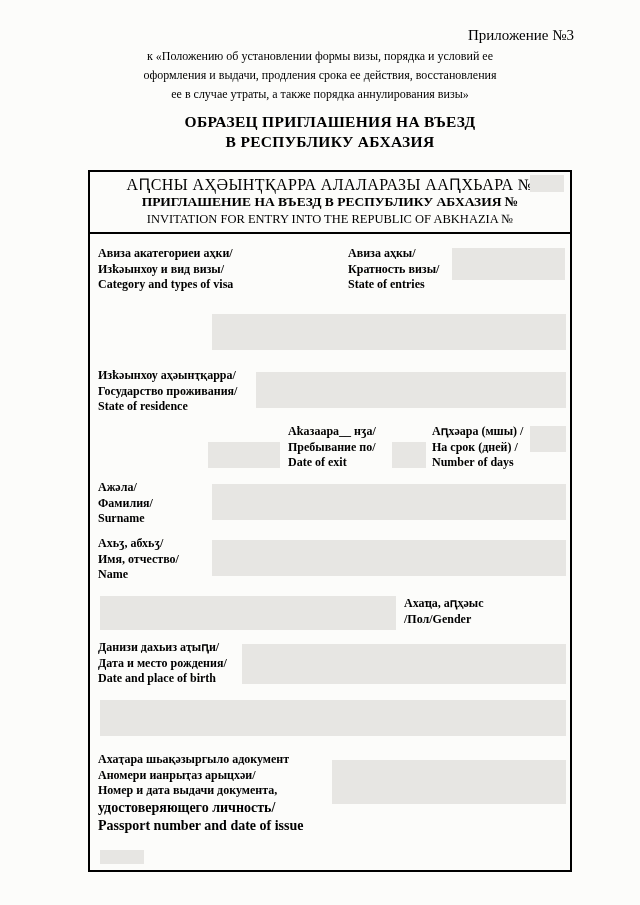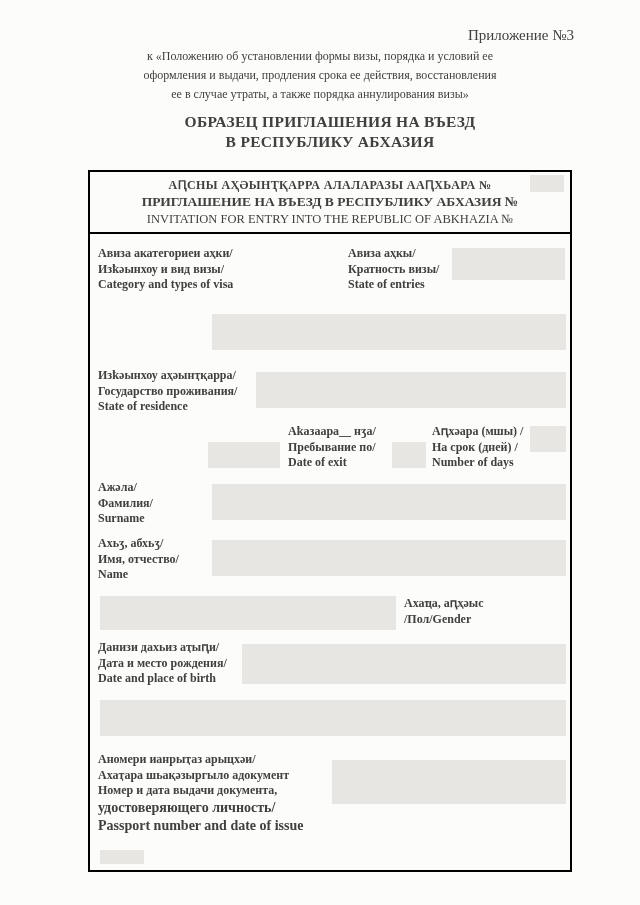--- a/index.html
+++ b/index.html
@@ -1,29 +1,29 @@
 <!DOCTYPE html>
 <html><head>
 <meta charset="utf-8">
 <style>
   html,body { margin:0; padding:0; background:#ffffff; }
   .page {
     position:relative; width:640px; height:905px;
-    background:#fcfcfa; color:#404040; overflow:hidden;
+    background:#fcfcfa; color:#000000; overflow:hidden;
     font-family:"Liberation Serif","DejaVu Serif",serif;
   }
   .appendix { position:absolute; top:27px; right:66px; font-size:15px; }
   .preamble { position:absolute; top:47px; left:50px; width:540px; text-align:center; font-size:12px; line-height:19px; }
   .doc-title { position:absolute; top:112px; left:0; width:660px; text-align:center; font-weight:bold; font-size:15.5px; line-height:20px; letter-spacing:.3px; }
   .form-box {
     position:absolute; left:88px; top:170px; width:480px; height:698px;
     border:2px solid #000; background:#fcfcfa;
   }
   .form-header { position:relative; text-align:center; padding-top:5px; padding-bottom:4px; border-bottom:2px solid #000; }
-  .h-ab { font-weight:bold; font-size:12px; line-height:16px; letter-spacing:.4px; }
+  .h-ab { font-weight:normal; font-size:16px; line-height:16px; letter-spacing:.4px; }
   .h-ru { font-weight:bold; font-size:13.5px; line-height:18px; }
   .h-en { font-weight:normal; font-size:12.5px; line-height:17px; }
   .num-box { position:absolute; right:6px; top:3px; width:34px; height:17px; background:#e7e6e3; }
   .labels { position:absolute; }
   .labels div { font-weight:bold; font-size:12px; line-height:15.5px; white-space:nowrap; }
   .labels .big { font-size:14px; line-height:18.5px; }
   .input { position:absolute; background:#e7e6e3; }
 </style>
 </head>
 <body>
@@ -109,22 +109,22 @@
 
     <div class="labels" style="left:8px; top:468px;">
       <div>Данизи дахьиз аҭыԥи/</div>
       <div>Дата и место рождения/</div>
       <div>Date and place of birth</div>
     </div>
     <div class="input" style="left:152px; top:472px; width:324px; height:40px;"></div>
     <div class="input" style="left:10px; top:528px; width:466px; height:36px;"></div>
 
     <div class="labels" style="left:8px; top:580px;">
+      <div>Ахаҭара шьақәзыргыло адокумент</div>
       <div>Аномери ианрыҭаз арыцхәи/</div>
-      <div>Ахаҭара шьақәзыргыло адокумент</div>
       <div>Номер и дата выдачи документа,</div>
       <div class="big">удостоверяющего личность/</div>
       <div class="big">Passport number and date of issue</div>
     </div>
     <div class="input" style="left:242px; top:588px; width:234px; height:44px;"></div>
 
     <div class="input" style="left:10px; top:678px; width:44px; height:14px;"></div>
 
   </div>
 

